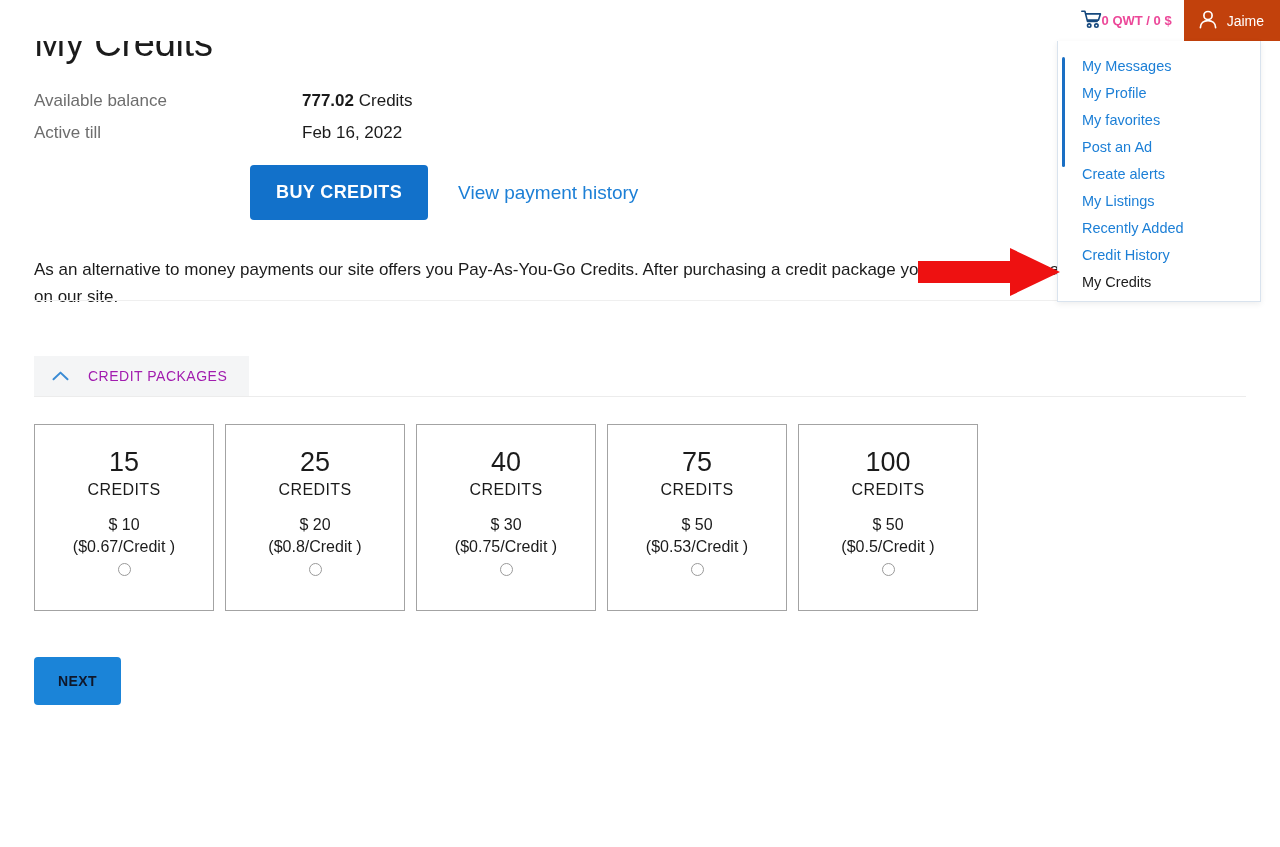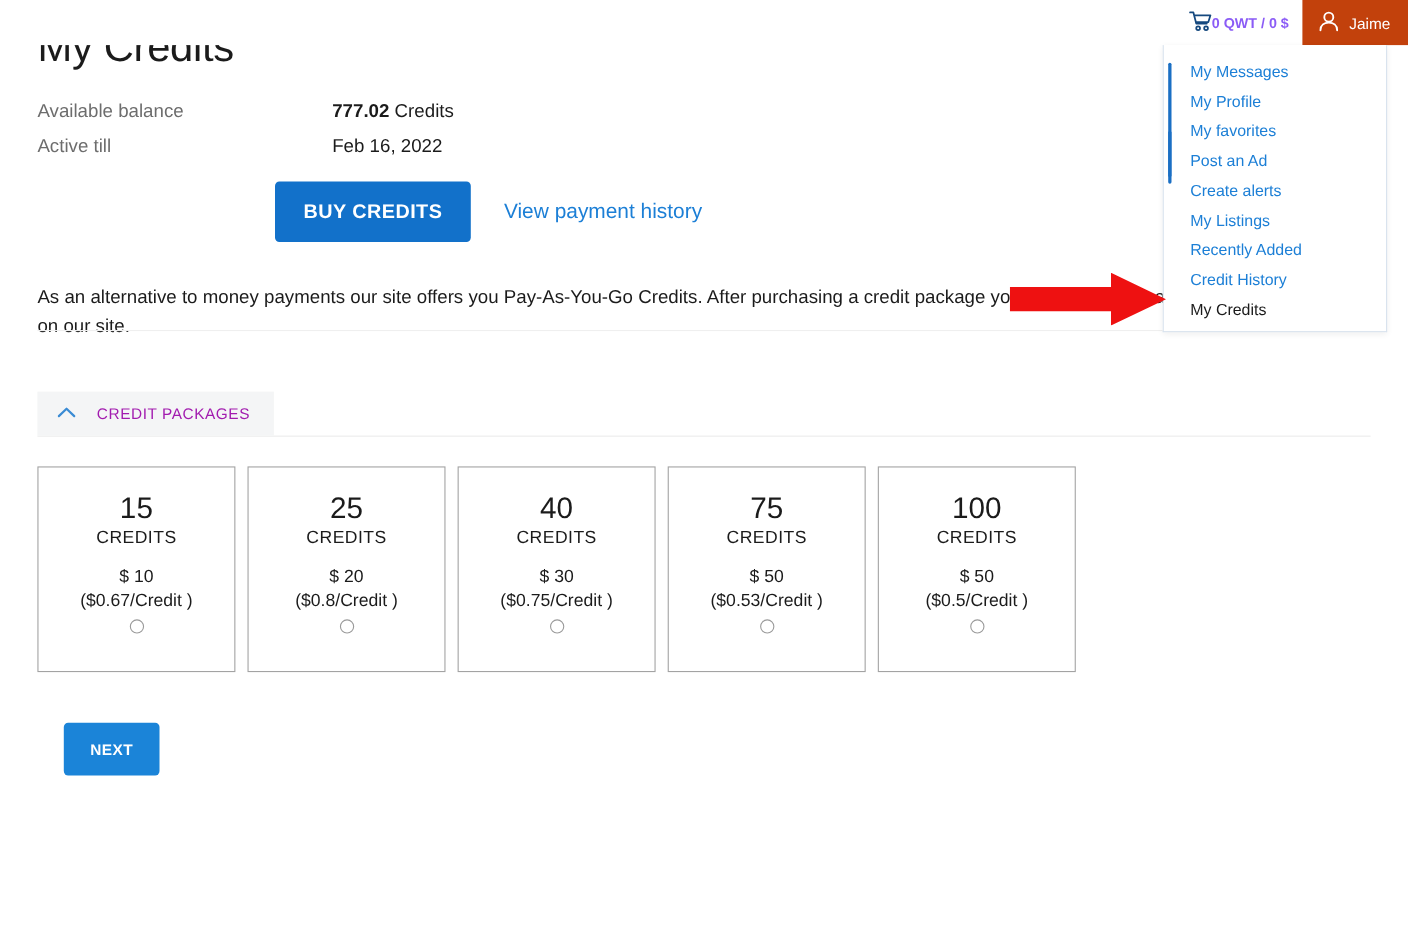--- a/index.html
+++ b/index.html
@@ -22,21 +22,21 @@
     display: flex;
     justify-content: flex-end;
     align-items: stretch;
   }
   .cart-block {
     display: flex;
     align-items: center;
     gap: 0;
     padding: 0 12px 0 0;
     font-size: 13px;
-    color: #8b5cf6;
+    color: #ec4899;
     font-weight: 600;
   }
   .cart-icon { display: block; }
   .user-chip {
     background: #c2410c;
     color: #ffffff;
     display: flex;
     align-items: center;
     gap: 9px;
     padding: 0 16px 0 14px;
@@ -239,30 +239,29 @@
     width: 13px;
     height: 13px;
     border: 1px solid #9a9a9a;
     border-radius: 50%;
     background: #fff;
   }
 
   .next-wrap { margin-top: 46px; }
   .btn-next {
     background: #1b84d8;
-    color: #ffffff;
+    color: #0f172a;
     border: none;
     border-radius: 4px;
     font-size: 14px;
     font-weight: 700;
     letter-spacing: 0.4px;
     padding: 16px 24px;
     cursor: pointer;
     font-family: "Liberation Sans", sans-serif;
-    margin-left: 24px;
   }
 </style>
 </head>
 <body>
 
 <div class="page">
 
   <h1 class="page-title">My Credits</h1>
 
   <div class="balance-table">

